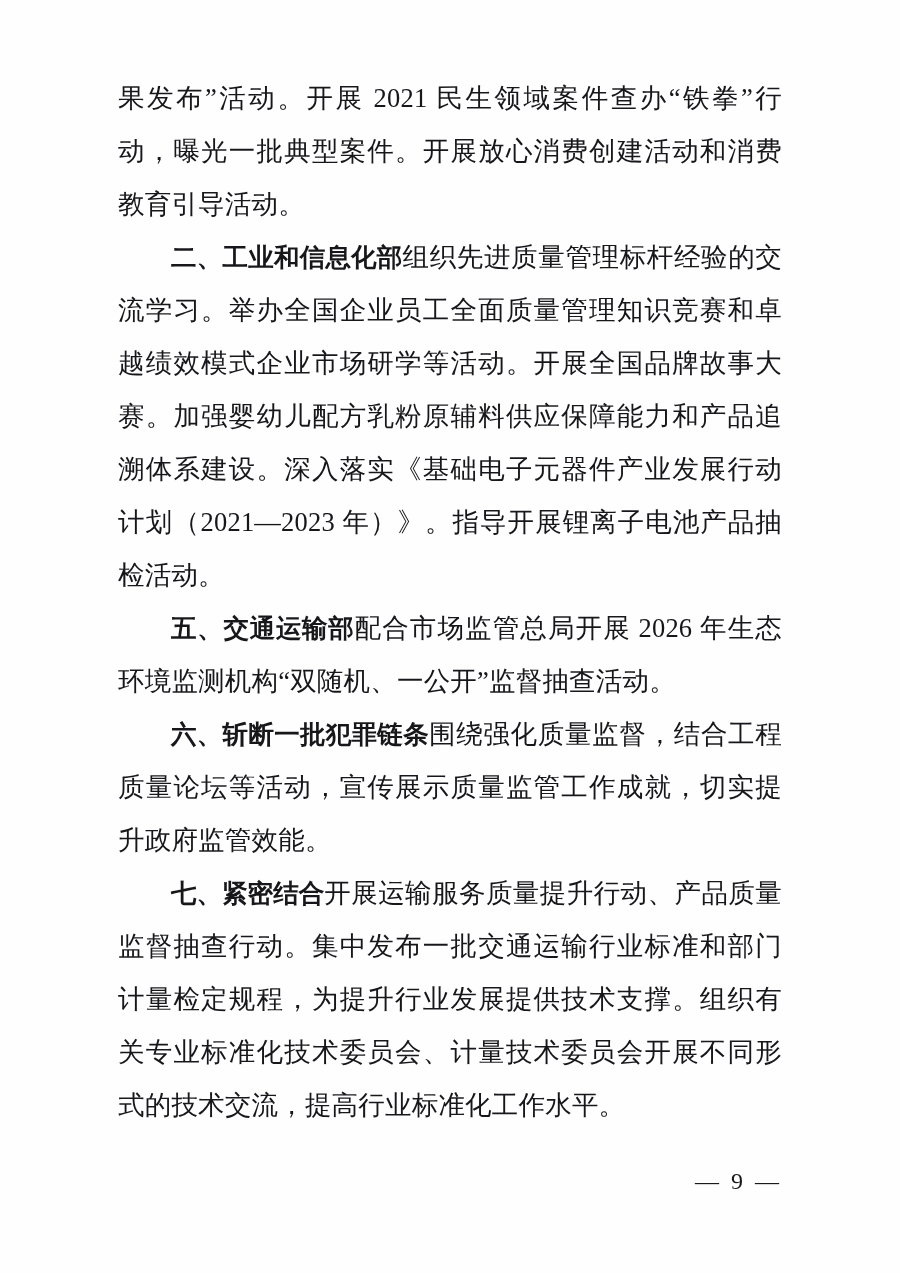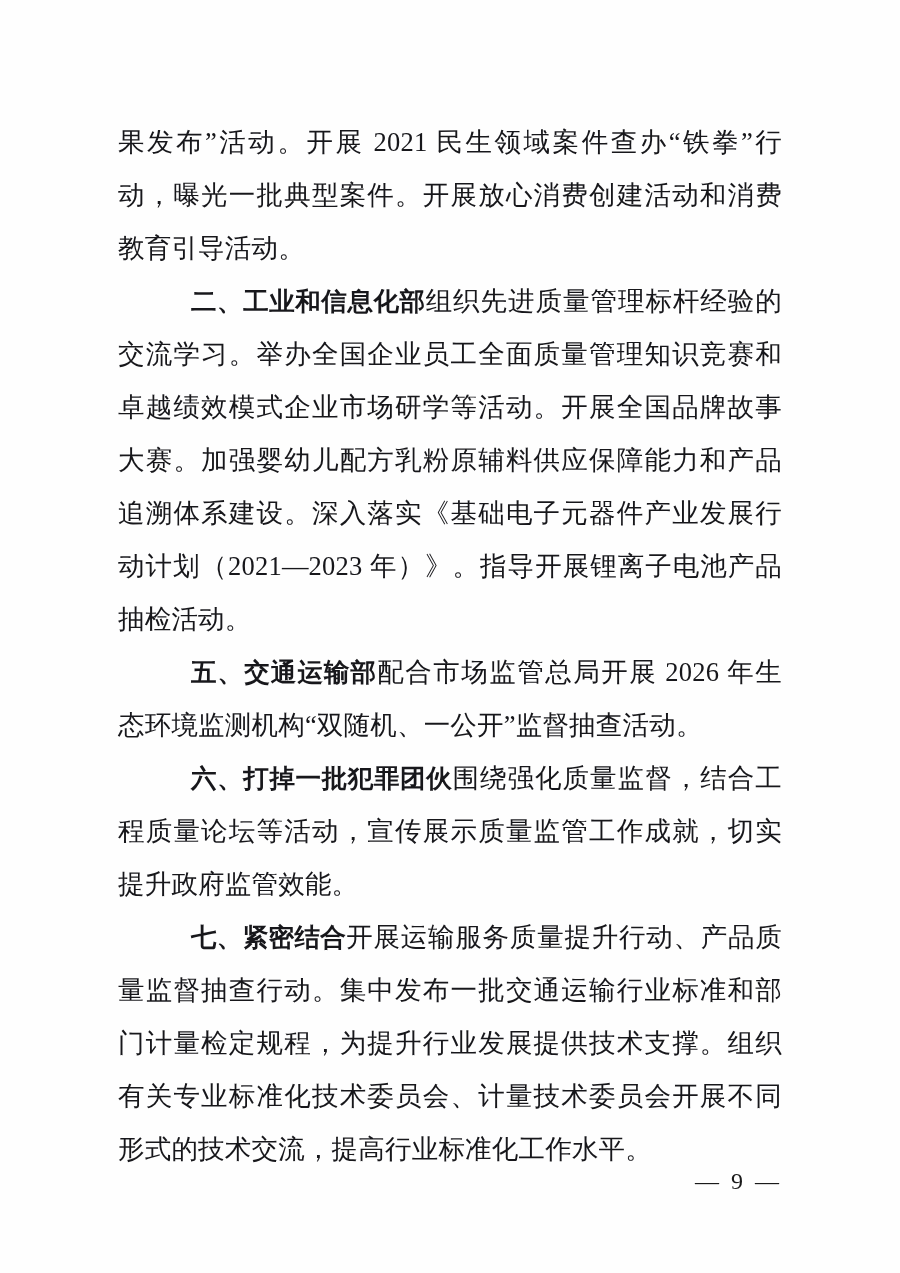--- a/index.html
+++ b/index.html
@@ -13,21 +13,21 @@
     font-family: "Liberation Serif", "DejaVu Serif", serif;
     color: #1a1a1a;
     overflow: hidden;
   }
   .page {
     position: relative;
     width: 900px;
     height: 1273px;
     background: #fefefe;
     box-sizing: border-box;
-    padding: 116px 118px 60px 118px;
+    padding: 72px 118px 60px 118px;
   }
   .doc-body {
     font-size: 26.5px;
     line-height: 53px;
     text-align: justify;
     text-justify: inter-ideograph;
     letter-spacing: 0.2px;
     color: #17171b;
   }
   p.para {
@@ -35,21 +35,20 @@
     text-indent: 0;
   }
   p.indent {
     text-indent: 2em;
   }
   .bold {
     font-weight: bold;
     font-family: "DejaVu Sans", "Liberation Sans", sans-serif;
     font-size: 25.5px;
     letter-spacing: -0.2px;
-    margin-left: 20px;
   }
   .page-number {
     position: absolute;
     left: 0;
     right: 118px;
     bottom: 78px;
     text-align: right;
     font-size: 24px;
     font-family: "Liberation Serif", "DejaVu Serif", serif;
     color: #1a1a1a;
@@ -70,21 +69,21 @@
       <span class="bold">二、工业和信息化部</span><span>组织先进质量管理标杆经验的交流学习。举办全国企业员工全面质量管理知识竞赛和卓越绩效模式企业市场研学等活动。开展全国品牌故事大赛。加强婴幼儿配方乳粉原辅料供应保障能力和产品追溯体系建设。深入落实《基础电子元器件产业发展行动计划（2021—2023 年）》。指导开展锂离子电池产品抽检活动。</span>
     </p>
 
 
 
     <p class="para indent">
       <span class="bold">五、交通运输部</span><span>配合市场监管总局开展 2026 年生态环境监测机构“双随机、一公开”监督抽查活动。</span>
     </p>
 
     <p class="para indent">
-      <span class="bold">六、打掉一批犯罪团伙</span><span>围绕强化质量监督，结合工程质量论坛等活动，宣传展示质量监管工作成就，切实提升政府监管效能。</span>
+      <span class="bold">六、斩断一批犯罪链条</span><span>围绕强化质量监督，结合工程质量论坛等活动，宣传展示质量监管工作成就，切实提升政府监管效能。</span>
     </p>
 
     <p class="para indent">
       <span class="bold">七、紧密结合</span><span>开展运输服务质量提升行动、产品质量监督抽查行动。集中发布一批交通运输行业标准和部门计量检定规程，为提升行业发展提供技术支撑。组织有关专业标准化技术委员会、计量技术委员会开展不同形式的技术交流，提高行业标准化工作水平。</span>
     </p>
 
   </div>
 
   <div class="page-number">— 9 —</div>
 </div>

